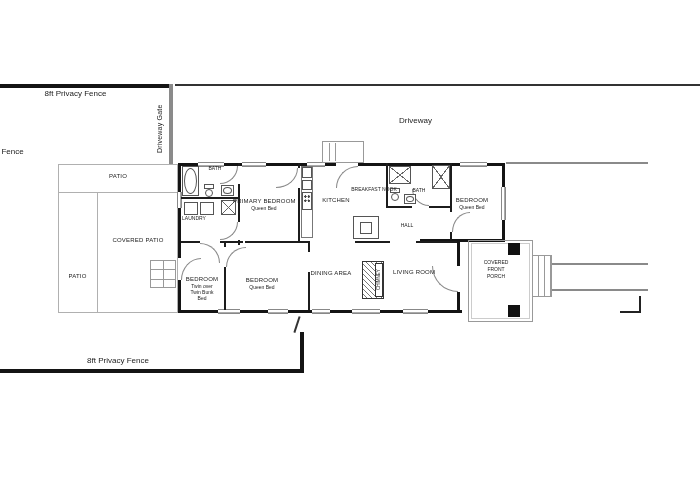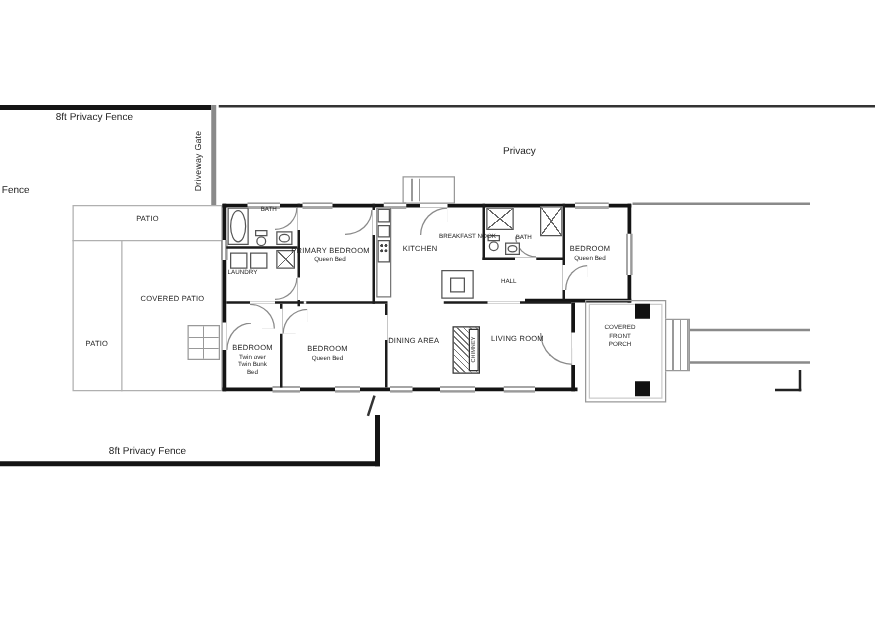--- a/index.html
+++ b/index.html
@@ -53,21 +53,21 @@
   <div class="wall" style="left:0;top:84px;width:169px;height:4px;"></div>
   <div class="lbl f8" style="left:28px;top:89px;width:95px;">8ft Privacy Fence</div>
 
   <div class="gray" style="left:169px;top:84px;width:4px;height:80px;"></div>
   <div class="lbl f6 vtext" style="left:156px;top:94px;height:70px;font-size:7px;">Driveway Gate</div>
 
   <div class="abs" style="left:175px;top:84px;width:525px;height:1.5px;background:#333;"></div>
 
   <div class="lbl f8" style="left:-27px;top:147px;width:80px;text-align:left;">Privacy Fence</div>
 
-  <div class="lbl f8" style="left:383px;top:116px;width:65px;">Privacy</div>
+  <div class="lbl f8" style="left:383px;top:116px;width:65px;">Driveway</div>
   <div class="gray" style="left:506px;top:162px;width:142px;height:2px;"></div>
 
   <div class="outline" style="left:58px;top:164px;width:120px;height:149px;"></div>
   <div class="thin" style="left:58px;top:192px;width:120px;height:1px;"></div>
   <div class="thin" style="left:97px;top:192px;width:1px;height:121px;"></div>
   <div class="lbl f6" style="left:88px;top:173px;width:60px;">PATIO</div>
   <div class="lbl f6" style="left:59px;top:273px;width:37px;">PATIO</div>
   <div class="lbl f6" style="left:100px;top:237px;width:76px;">COVERED PATIO</div>
   <div class="outline grid23" style="left:150px;top:260px;width:26px;height:28px;border-color:#999;"></div>
 

